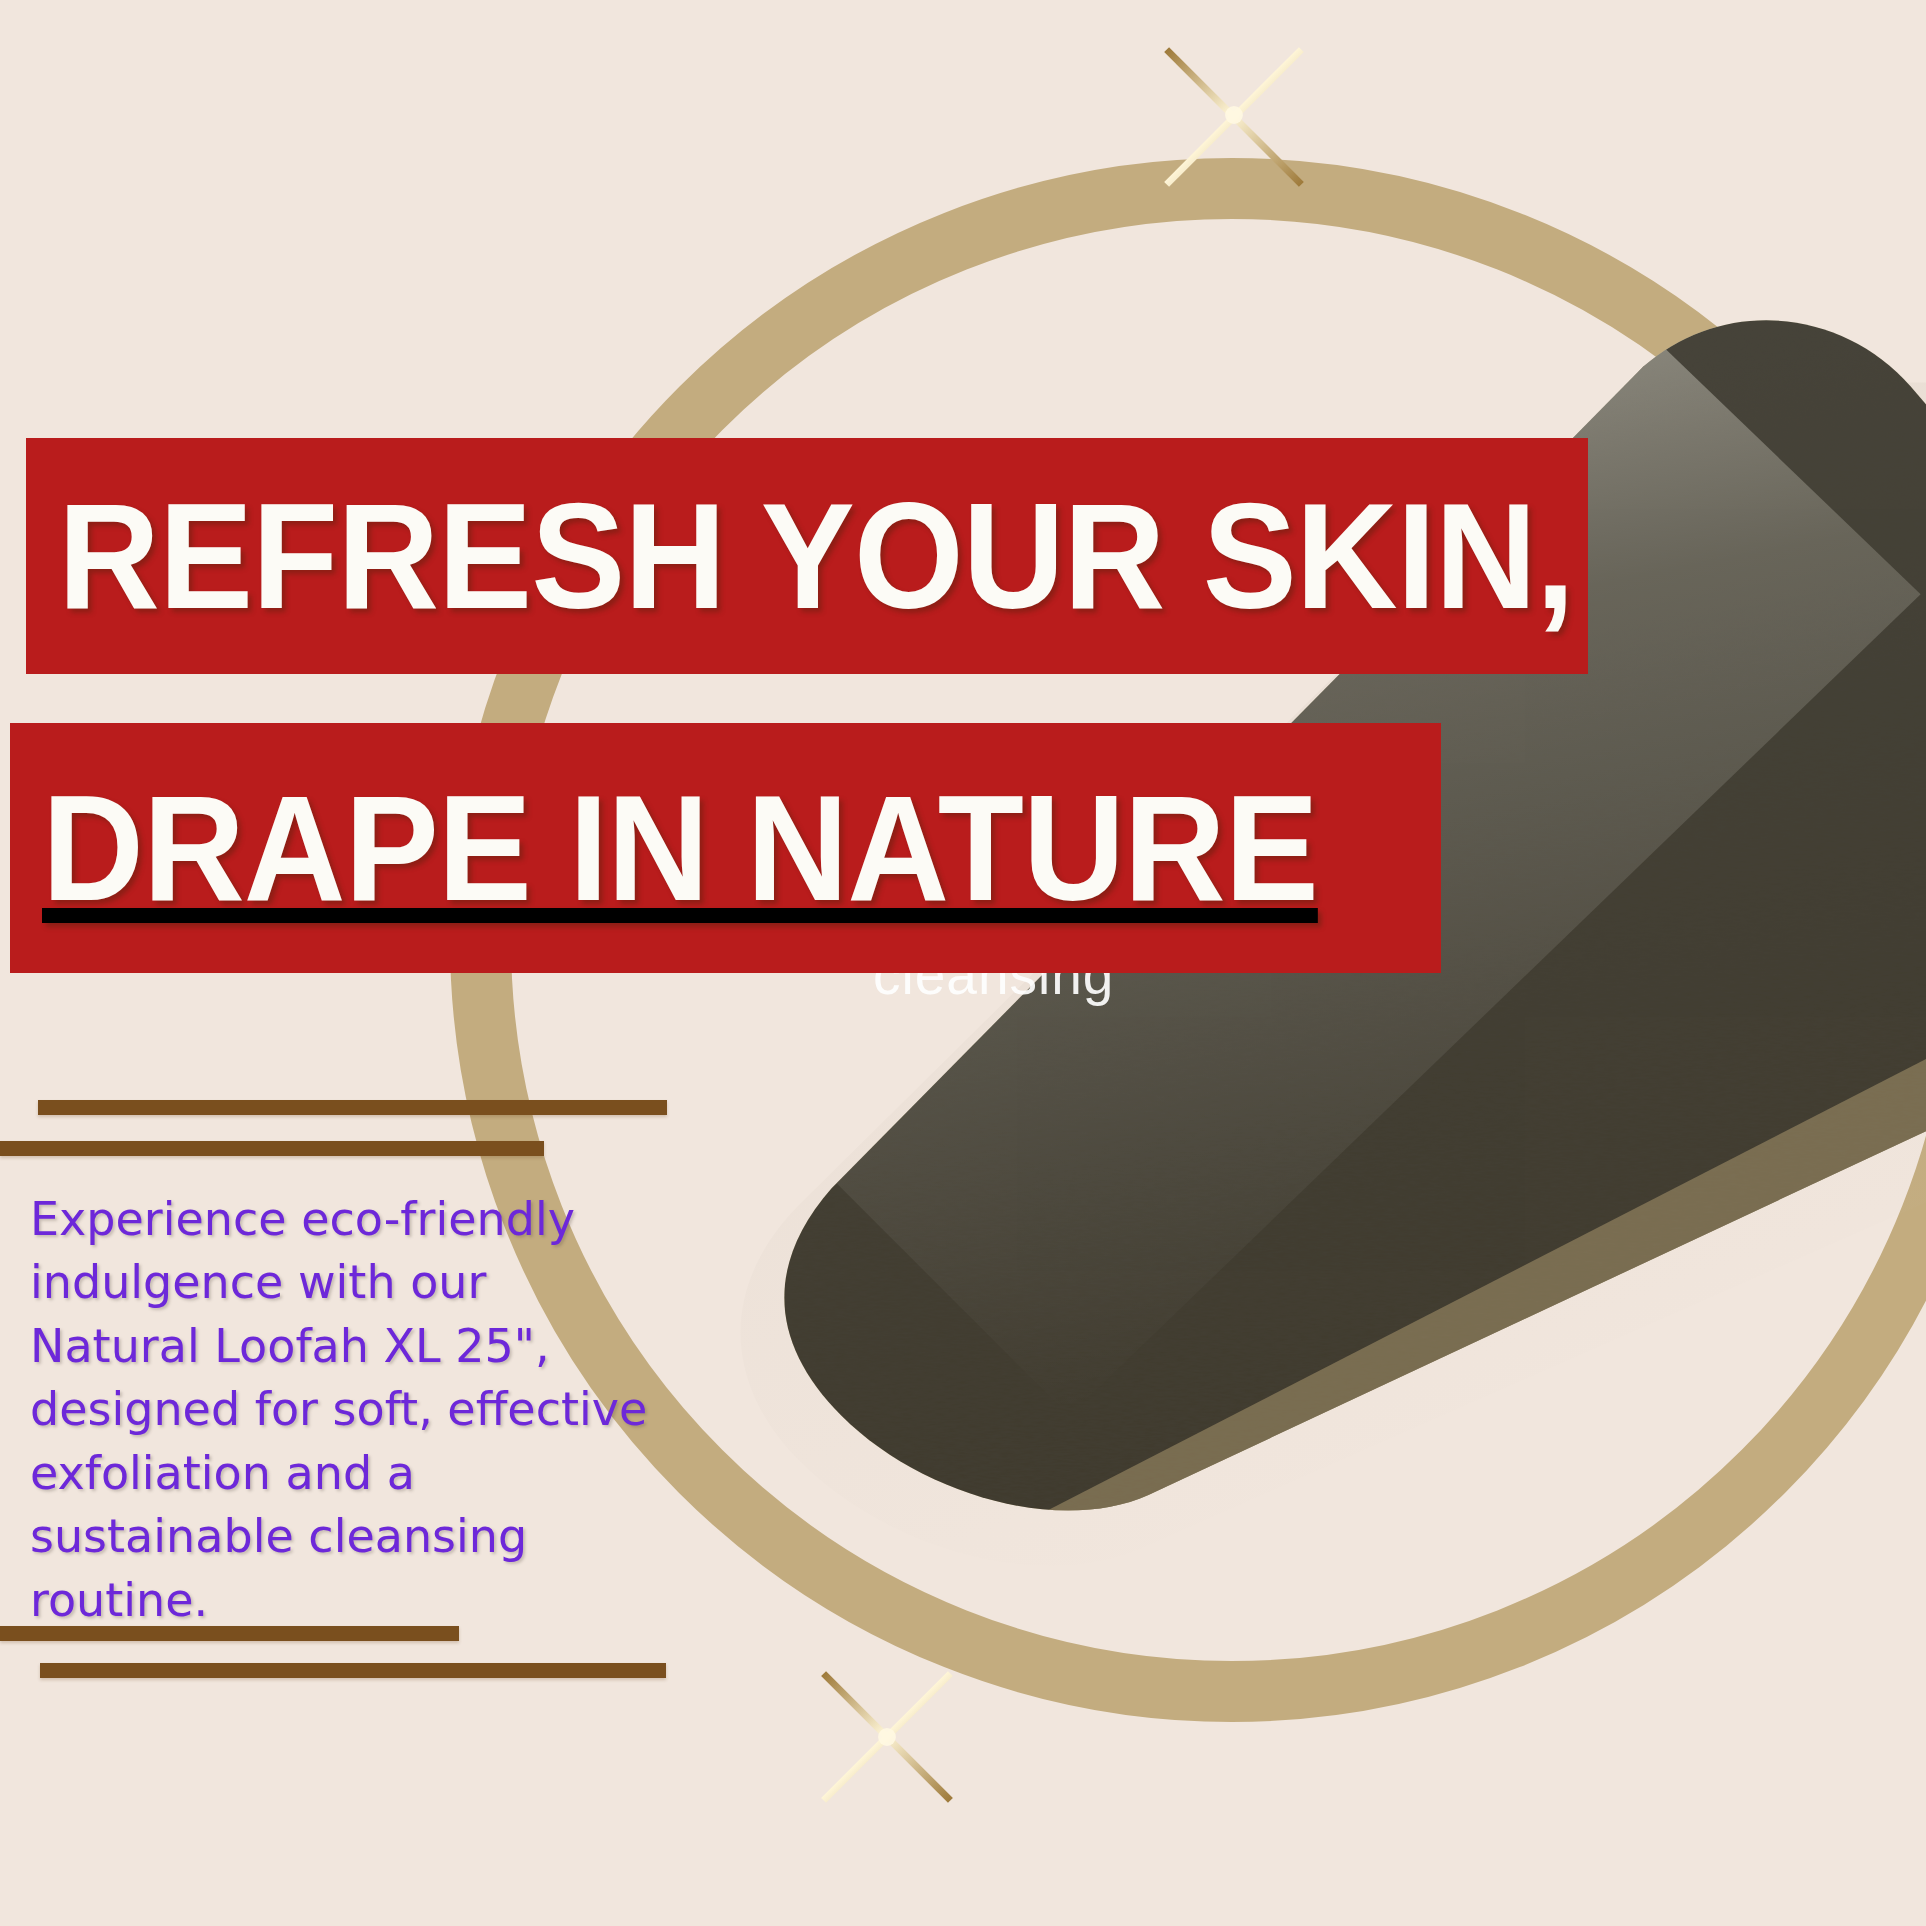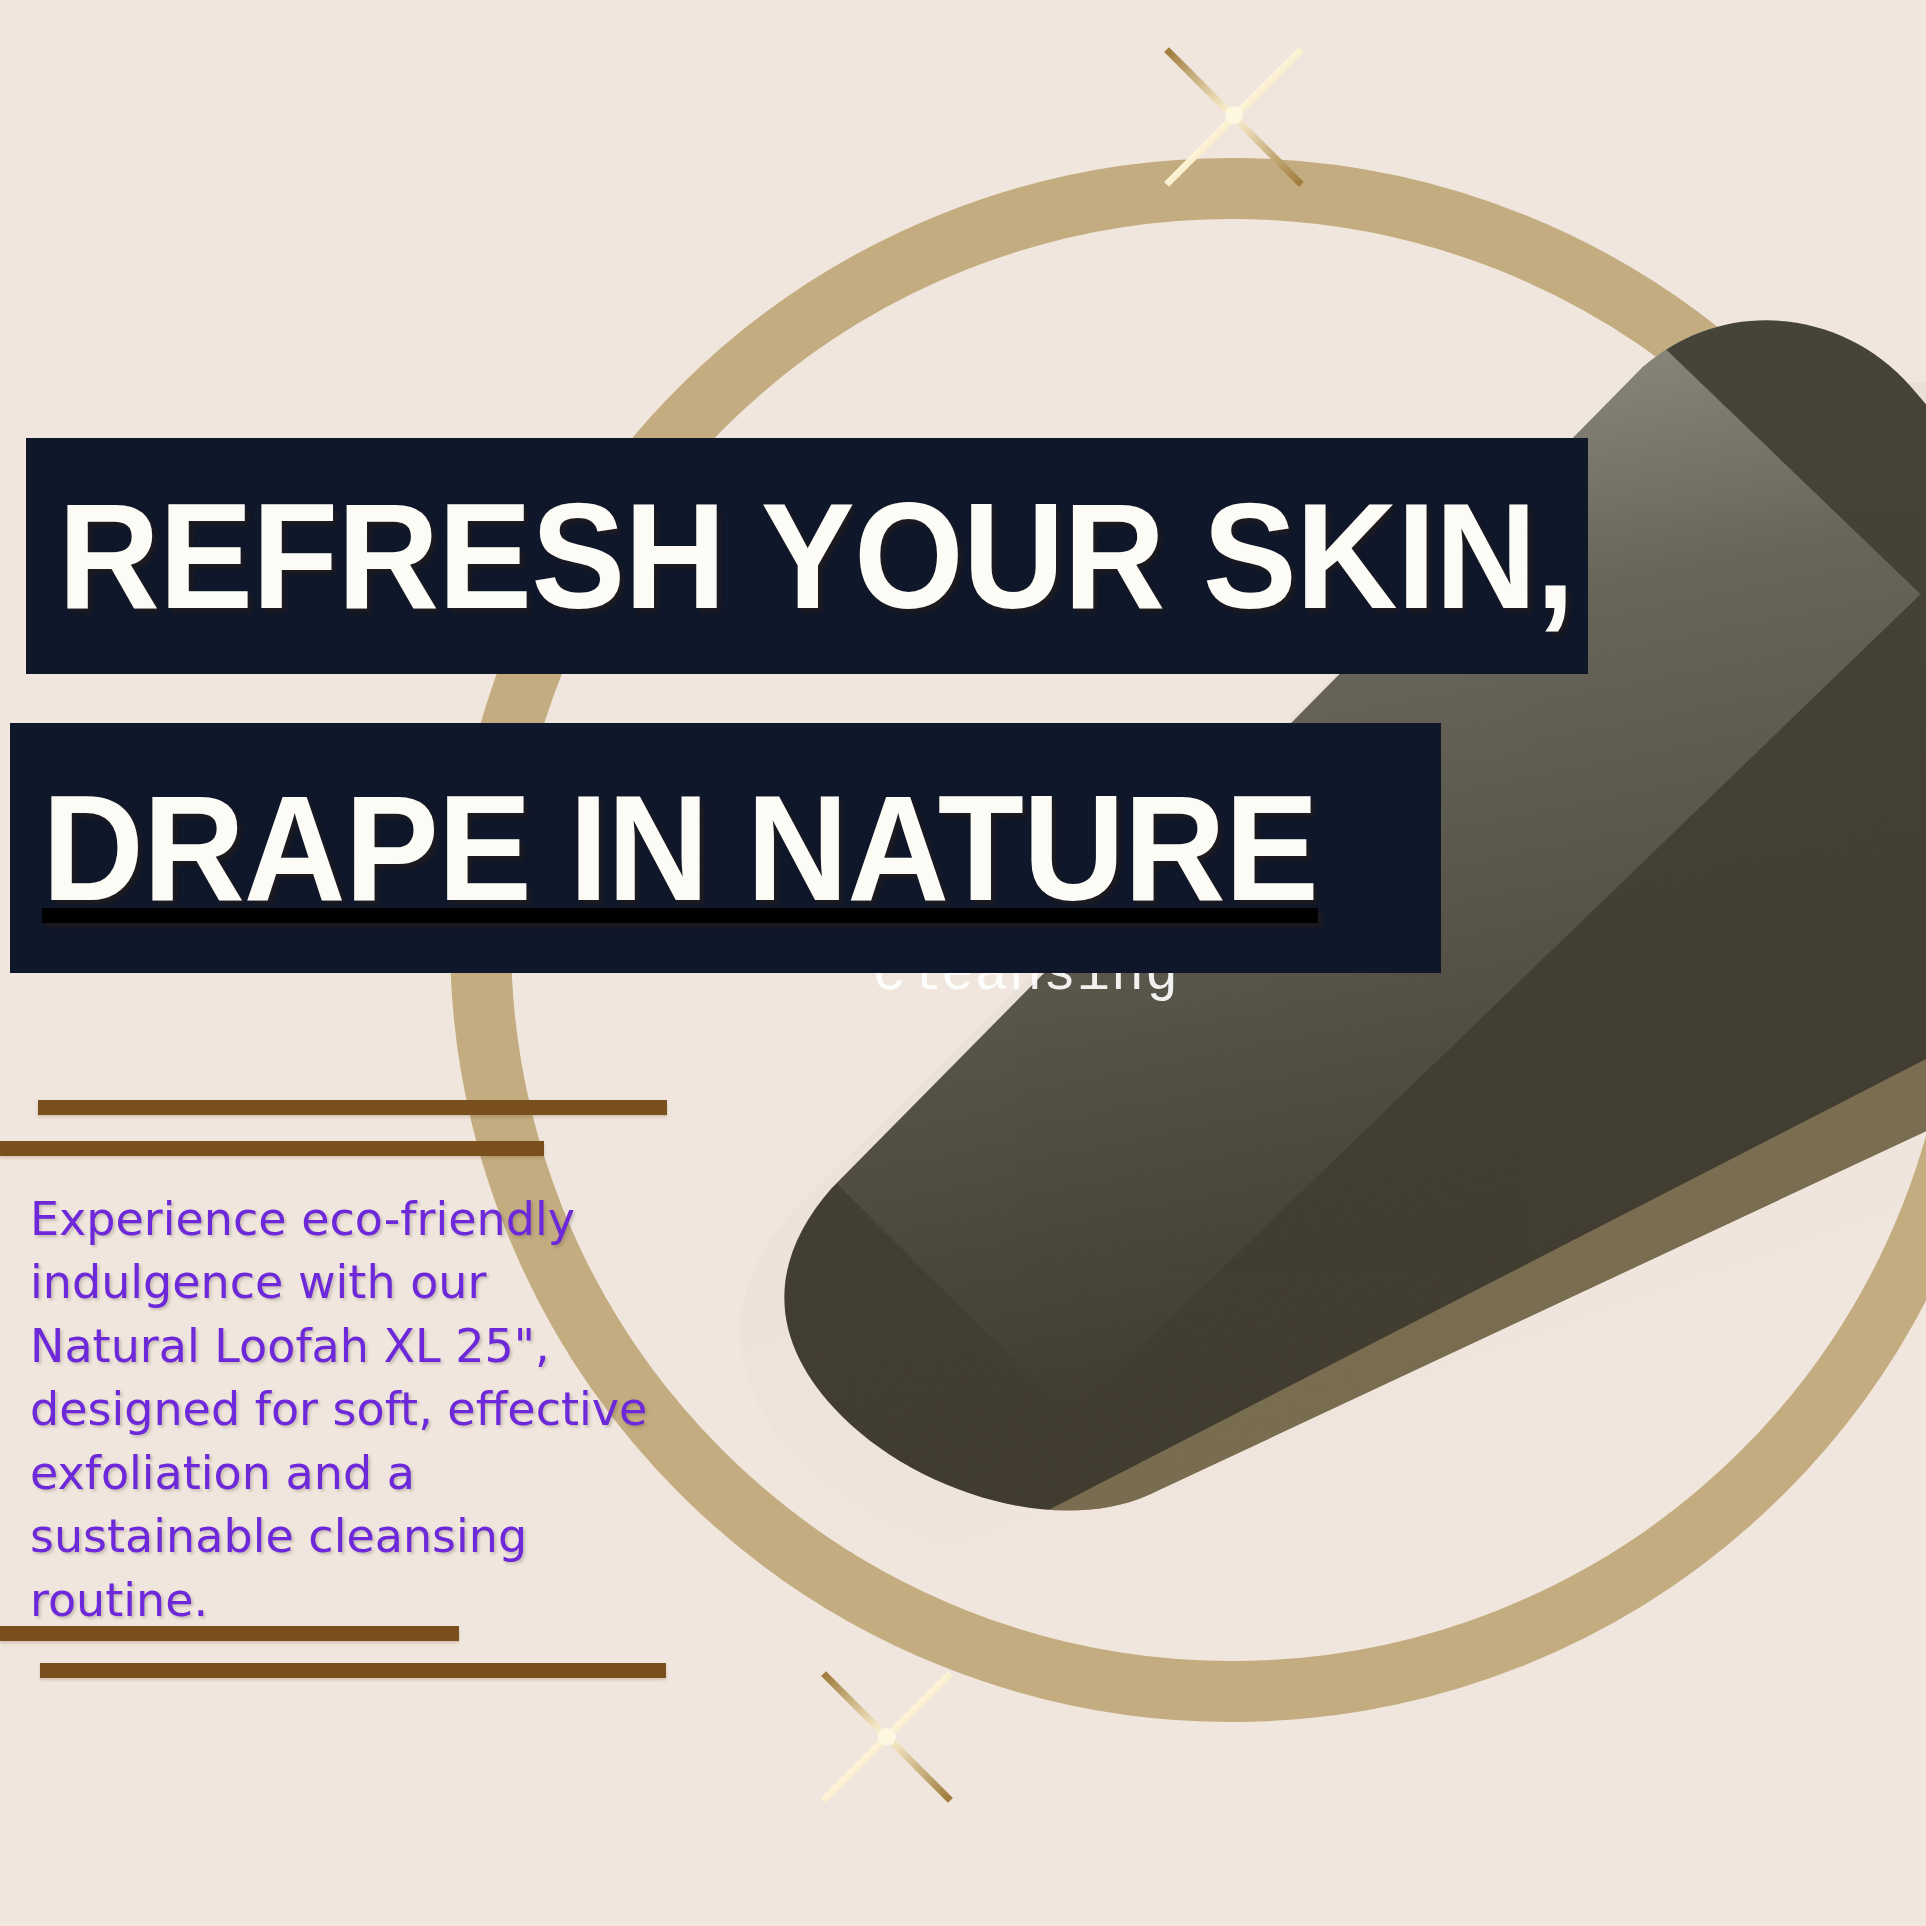--- a/index.html
+++ b/index.html
@@ -38,21 +38,21 @@
   .loofah{
     position:absolute;
     left:0; top:0;
     width:1485px; height:1168px;
     overflow:visible;
   }
 
   
   .band{
     position:absolute;
-    background:#0f172a;
+    background:#b91c1c;
     z-index:6;
     display:flex;
     align-items:center;
   }
   .band1{ left:26px; top:438px; width:1562px; height:236px; }
   .band2{ left:10px; top:723px; width:1431px; height:250px;text-decoration:underline; }
 
   .headline{
     color:#FCFBF6;
     font-family:"Liberation Sans", sans-serif;
@@ -70,21 +70,21 @@
   
   .watermark{
     position:absolute;
     left:873px; top:943px;
     z-index:5;
     color:#FFFFFF;
     font-size:55px;
     font-weight:300;
     letter-spacing:1px;
     opacity:0.92;
-    font-family:Liberation Mono, monospace;
+    font-family:Liberation Sans, sans-serif;
   }
 
   
   .rule{
     position:absolute;
     background:#7A4F1E;
     z-index:7;
     box-shadow:0 2px 3px rgba(120,80,40,0.25);
   }
   .rule-top-a{ left:38px;  top:1100px; width:629px; height:15px; }

